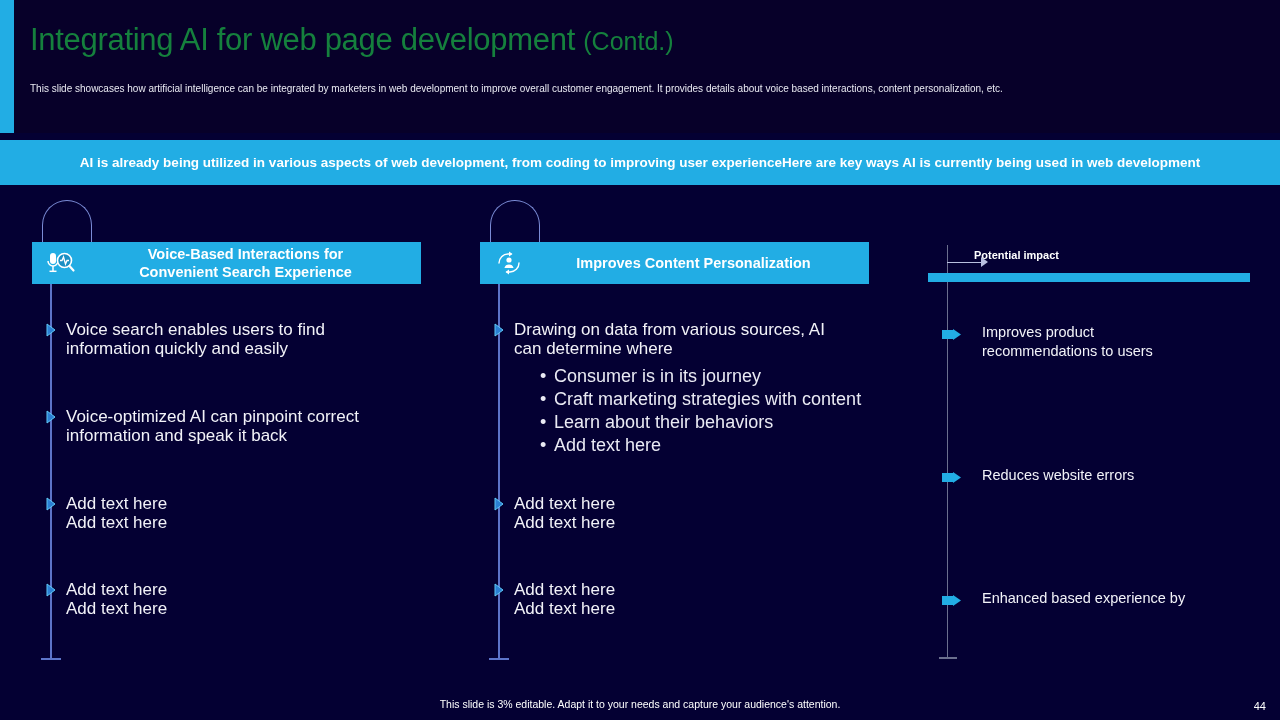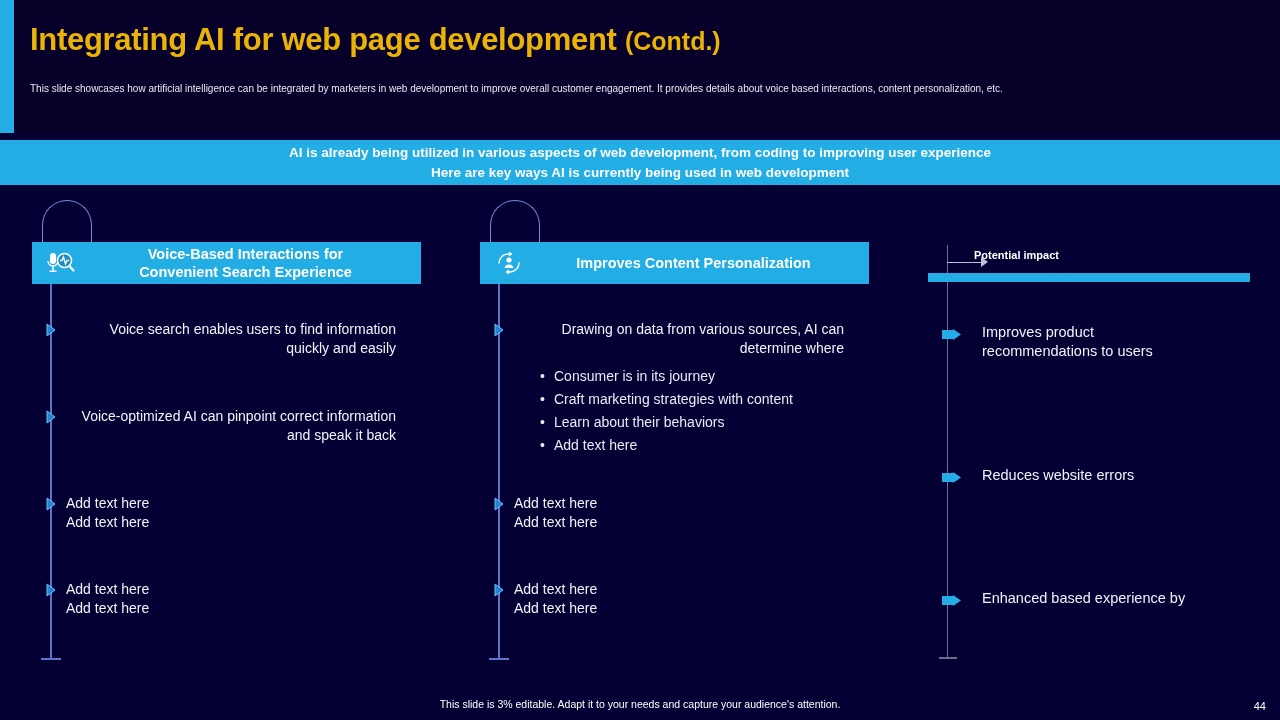--- a/index.html
+++ b/index.html
@@ -30,23 +30,23 @@
     left: 0; top: 0;
     width: 14px;
     height: 133px;
     background: #22ade4;
   }
   .slide-title {
     position: absolute;
     left: 30px;
     top: 22px;
     font-size: 31px;
-    font-weight: bold;
+    font-weight: normal;
     letter-spacing: -0.3px;
-    color: #eab308;
+    color: #15803d;
     white-space: nowrap;
     text-align: right;
   }
   .slide-title .contd {
     font-size: 25px;
     letter-spacing: 0px;
   }
   .slide-subtitle {
     position: absolute;
     left: 30px;
@@ -59,21 +59,20 @@
 
   
   .banner {
     position: absolute;
     left: 0;
     top: 140px;
     width: 1280px;
     height: 45px;
     background: #22ade4;
     display: flex;
-    flex-direction: column;
     align-items: center;
     justify-content: center;
   }
   .banner-line {
     font-size: 13.5px;
     font-weight: bold;
     color: #ffffff;
     line-height: 20px;
   }
 
@@ -154,36 +153,35 @@
     align-items: flex-start;
   }
   .chev {
     width: 12px;
     min-width: 12px;
     height: 14px;
     margin-right: 8px;
     margin-top: 3px;
   }
   .btext {
-    font-size: 14px;
+    font-size: 17px;
     line-height: 19px;
     color: #f2f2f8;
     max-width: 330px;
-    text-align: right;
   }
   .subbullets {
     position: absolute;
     left: 60px;
     top: 165px;
     list-style: none;
     margin: 0;
     padding: 0;
   }
   .subbullets li {
-    font-size: 14px;
+    font-size: 18px;
     line-height: 23px;
     color: #eaeaf4;
     padding-left: 14px;
     position: relative;
   }
   .subbullets li::before {
     content: "•";
     position: absolute;
     left: 0;
     color: #eaeaf4;

